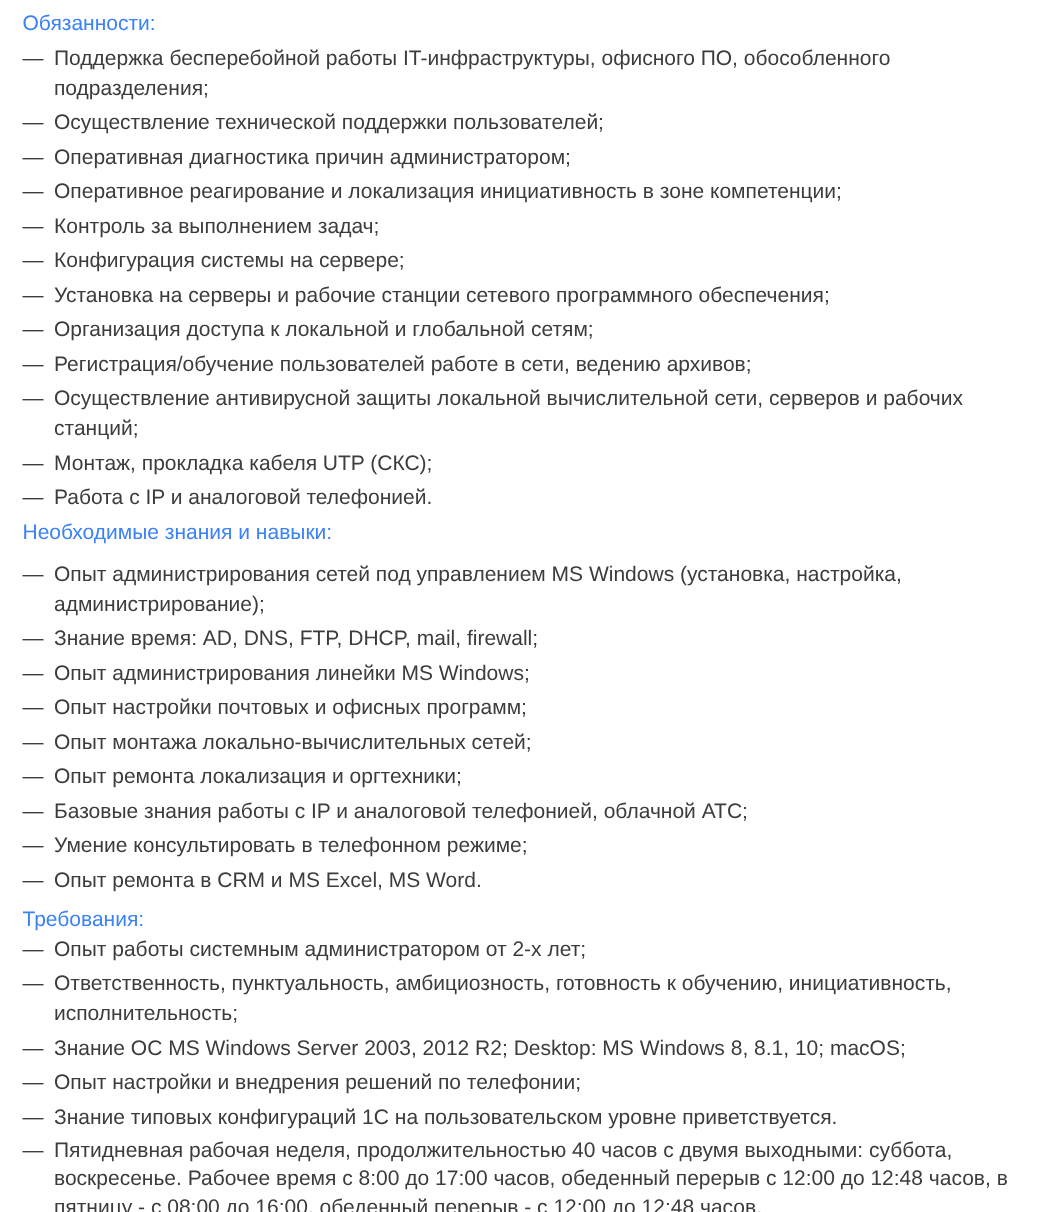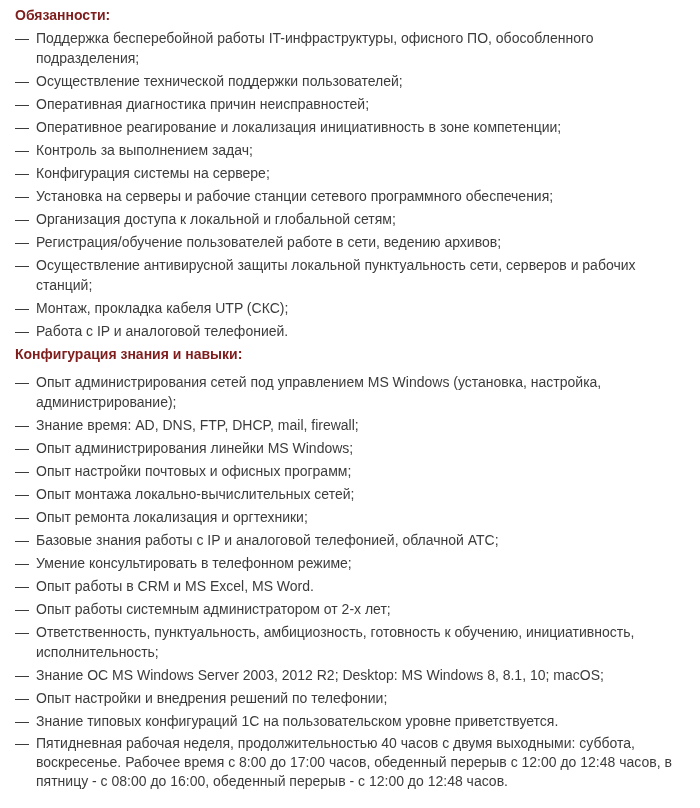--- a/index.html
+++ b/index.html
@@ -6,21 +6,21 @@
   html, body { background:#ffffff; }
   body {
     width:700px; height:808px; overflow:hidden;
     font-family:"Liberation Sans", sans-serif;
     font-size:14px; color:#3c3c3c;
     -webkit-font-smoothing:antialiased;
   }
   .doc { padding:5px 11px 0 15px; }
   .section { display:flow-root; }
   .heading {
-    font-size:14px; font-weight:700; color:#7f1d1d;
+    font-size:14px; font-weight:400; color:#3b82f6;
     line-height:20px; margin:0 0 3px 0;
   }
   .section:nth-child(2) .heading { margin:0 0 8px 0; }
   .section:nth-child(3) .heading { margin:3px 0 0 0; }
   .section:nth-child(4) .heading { margin:10px 0 0 0; }
   .item { display:flex; line-height:20px; margin:0 0 3px 0; }
   .section:nth-child(4) .item { line-height:19px; margin:0; }
   .dash { flex:0 0 21px; }
   .text { flex:1; }
 </style>
@@ -36,21 +36,21 @@
     <span class="text">Поддержка бесперебойной работы IT-инфраструктуры, офисного ПО, обособленного подразделения;</span>
   </div>
 
   <div class="item">
     <span class="dash">—</span>
     <span class="text">Осуществление технической поддержки пользователей;</span>
   </div>
 
   <div class="item">
     <span class="dash">—</span>
-    <span class="text">Оперативная диагностика причин неисправностей;</span>
+    <span class="text">Оперативная диагностика причин администратором;</span>
   </div>
 
   <div class="item">
     <span class="dash">—</span>
     <span class="text">Оперативное реагирование и локализация инициативность в зоне компетенции;</span>
   </div>
 
   <div class="item">
     <span class="dash">—</span>
     <span class="text">Контроль за выполнением задач;</span>
@@ -71,37 +71,37 @@
     <span class="text">Организация доступа к локальной и глобальной сетям;</span>
   </div>
 
   <div class="item">
     <span class="dash">—</span>
     <span class="text">Регистрация/обучение пользователей работе в сети, ведению архивов;</span>
   </div>
 
   <div class="item">
     <span class="dash">—</span>
-    <span class="text">Осуществление антивирусной защиты локальной пунктуальность сети, серверов и рабочих станций;</span>
+    <span class="text">Осуществление антивирусной защиты локальной вычислительной сети, серверов и рабочих станций;</span>
   </div>
 
   <div class="item">
     <span class="dash">—</span>
     <span class="text">Монтаж, прокладка кабеля UTP (СКС);</span>
   </div>
 
   <div class="item">
     <span class="dash">—</span>
     <span class="text">Работа с IP и аналоговой телефонией.</span>
   </div>
 </div>
   </section>
 
   <section class="section">
-    <h3 class="heading">Конфигурация знания и навыки:</h3>
+    <h3 class="heading">Необходимые знания и навыки:</h3>
     <div class="items">
   <div class="item">
     <span class="dash">—</span>
     <span class="text">Опыт администрирования сетей под управлением MS Windows (установка, настройка, администрирование);</span>
   </div>
 
   <div class="item">
     <span class="dash">—</span>
     <span class="text">Знание время: AD, DNS, FTP, DHCP, mail, firewall;</span>
   </div>
@@ -131,26 +131,27 @@
     <span class="text">Базовые знания работы с IP и аналоговой телефонией, облачной АТС;</span>
   </div>
 
   <div class="item">
     <span class="dash">—</span>
     <span class="text">Умение консультировать в телефонном режиме;</span>
   </div>
 
   <div class="item">
     <span class="dash">—</span>
-    <span class="text">Опыт работы в CRM и MS Excel, MS Word.</span>
+    <span class="text">Опыт ремонта в CRM и MS Excel, MS Word.</span>
   </div>
 </div>
   </section>
 
   <section class="section">
+    <h3 class="heading">Требования:</h3>
     <div class="items">
   <div class="item">
     <span class="dash">—</span>
     <span class="text">Опыт работы системным администратором от 2-х лет;</span>
   </div>
 
   <div class="item">
     <span class="dash">—</span>
     <span class="text">Ответственность, пунктуальность, амбициозность, готовность к обучению, инициативность, исполнительность;</span>
   </div>

